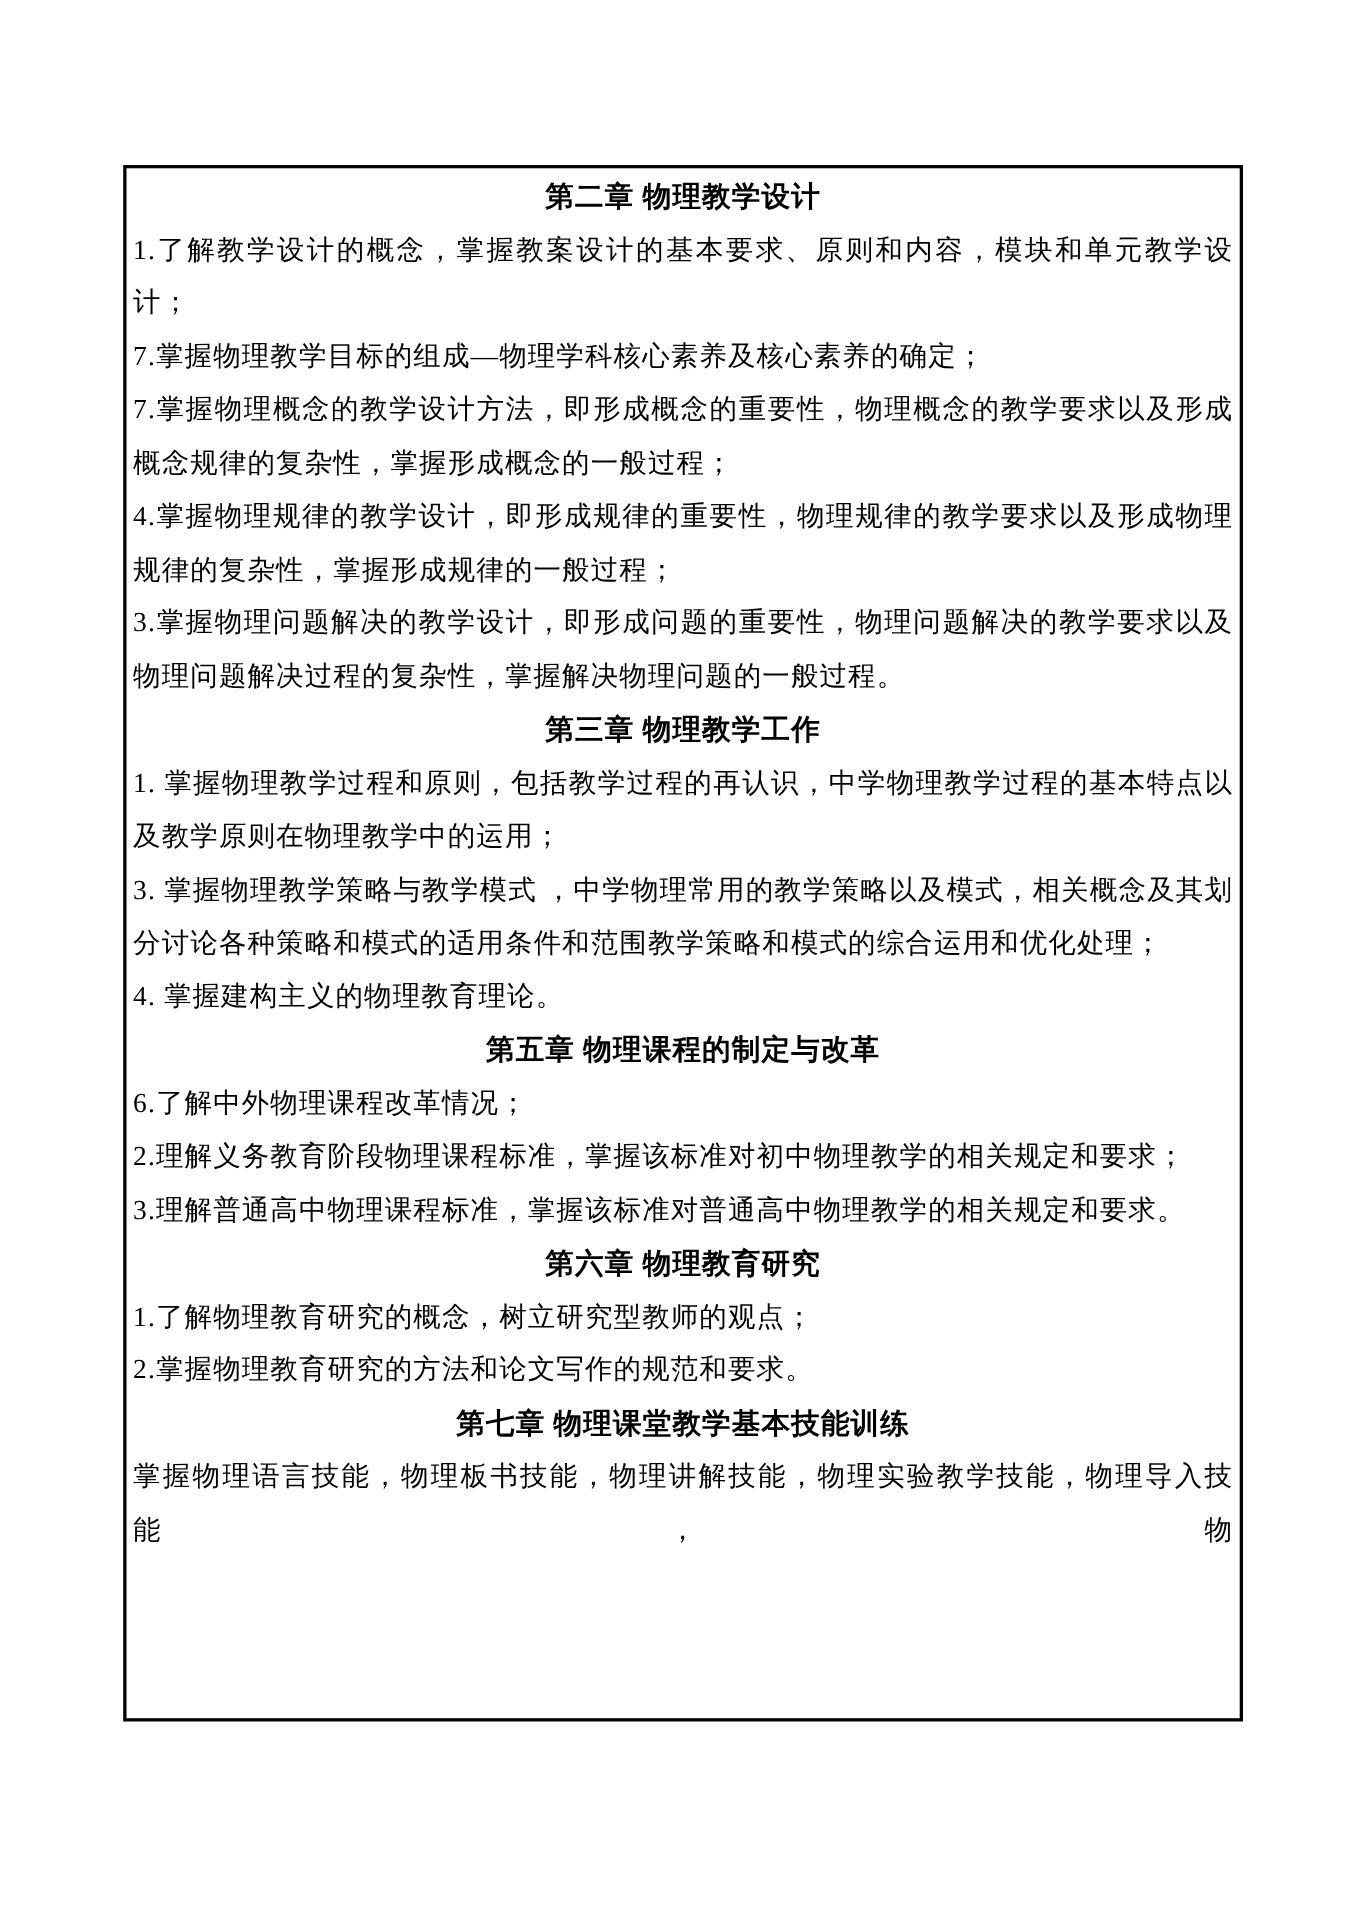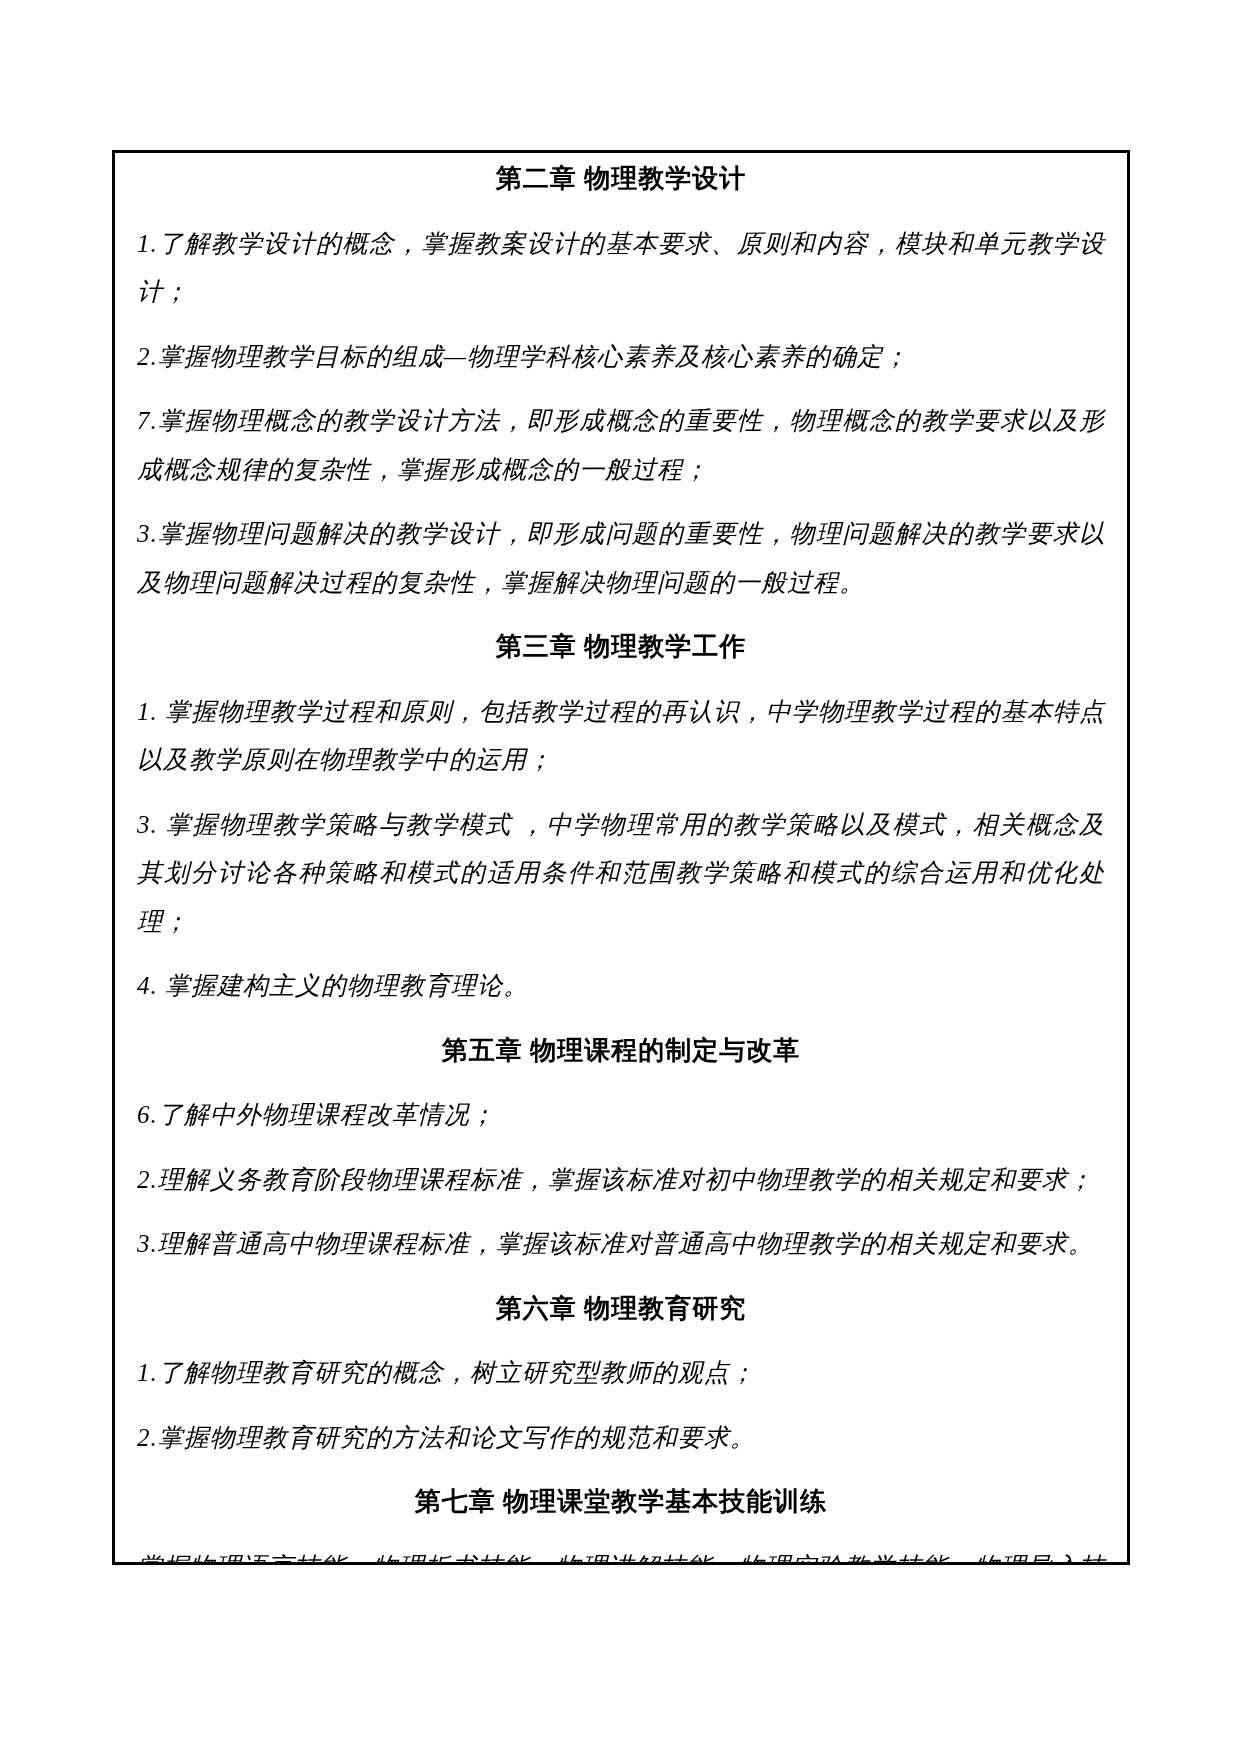--- a/index.html
+++ b/index.html
@@ -30,44 +30,44 @@
   .chapter-heading {
     margin: 0;
     font-size: 26px;
     font-weight: bold;
     text-align: center;
     line-height: 48.5px;
     letter-spacing: 1px;
     white-space: nowrap;
   }
   .doc-paragraph {
-    margin: 16px;
+    margin: 0;
     font-size: 25px;
     line-height: 48.5px;
     letter-spacing: 1px;
     text-align: justify;
     word-break: break-all;
-    font-style: italic;
   }
   .first-indent {
     text-indent: 50px;
   }
   .justify-last {
     text-align-last: justify;
   }
 </style>
 </head>
 <body>
 
 <div class="page">
   <div class="doc-table" id="doc-body">
       <div class="chapter-heading">第二章 物理教学设计</div>
       <p class="doc-paragraph">1.了解教学设计的概念，掌握教案设计的基本要求、原则和内容，模块和单元教学设计；</p>
-      <p class="doc-paragraph">2.掌握物理教学目标的组成—物理学科核心素养及核心素养的确定；</p>
+      <p class="doc-paragraph">7.掌握物理教学目标的组成—物理学科核心素养及核心素养的确定；</p>
       <p class="doc-paragraph">7.掌握物理概念的教学设计方法，即形成概念的重要性，物理概念的教学要求以及形成概念规律的复杂性，掌握形成概念的一般过程；</p>
+      <p class="doc-paragraph">4.掌握物理规律的教学设计，即形成规律的重要性，物理规律的教学要求以及形成物理规律的复杂性，掌握形成规律的一般过程；</p>
       <p class="doc-paragraph">3.掌握物理问题解决的教学设计，即形成问题的重要性，物理问题解决的教学要求以及物理问题解决过程的复杂性，掌握解决物理问题的一般过程。</p>
       <div class="chapter-heading">第三章 物理教学工作</div>
       <p class="doc-paragraph">1. 掌握物理教学过程和原则，包括教学过程的再认识，中学物理教学过程的基本特点以及教学原则在物理教学中的运用；</p>
       <p class="doc-paragraph">3. 掌握物理教学策略与教学模式 ，中学物理常用的教学策略以及模式，相关概念及其划分讨论各种策略和模式的适用条件和范围教学策略和模式的综合运用和优化处理；</p>
       <p class="doc-paragraph">4. 掌握建构主义的物理教育理论。</p>
       <div class="chapter-heading">第五章 物理课程的制定与改革</div>
       <p class="doc-paragraph">6.了解中外物理课程改革情况；</p>
       <p class="doc-paragraph">2.理解义务教育阶段物理课程标准，掌握该标准对初中物理教学的相关规定和要求；</p>
       <p class="doc-paragraph">3.理解普通高中物理课程标准，掌握该标准对普通高中物理教学的相关规定和要求。</p>
       <div class="chapter-heading">第六章 物理教育研究</div>

